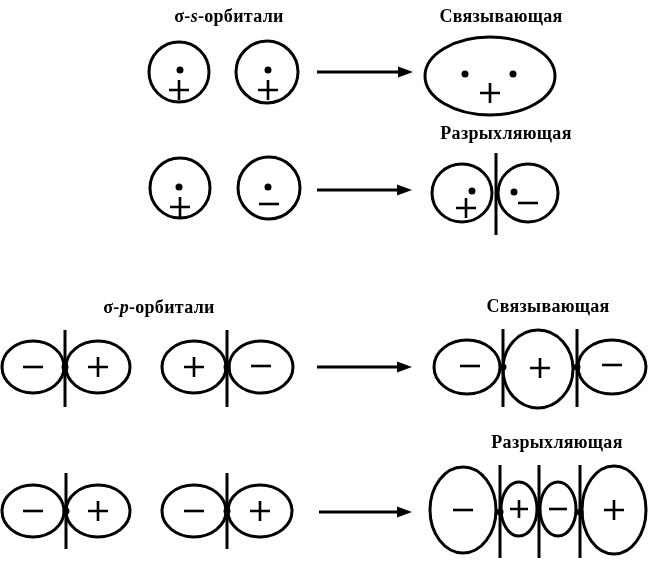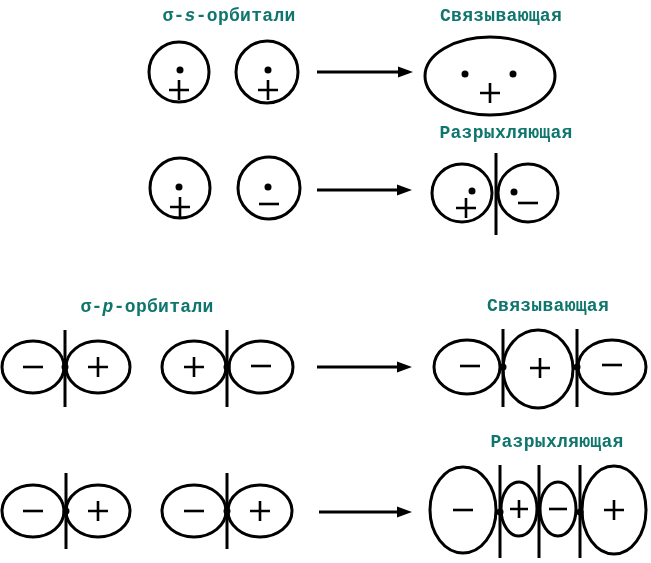--- a/index.html
+++ b/index.html
@@ -15,25 +15,25 @@
     overflow: hidden;
   }
   #orbital-canvas {
     position: absolute;
     left: 0;
     top: 0;
   }
   .lbl {
     position: absolute;
     transform: translateX(-50%);
-    font-family: Liberation Mono, monospace;
+    font-family: Liberation Serif, serif;
     font-weight: bold;
     font-size: 18px;
     line-height: 1.1;
-    color: #0f766e;
+    color: #000000;
     white-space: nowrap;
     letter-spacing: 0.3px;
   }
   .lbl .it { font-style: italic; }
 </style>
 </head>
 <body>
 
 <div id="stage">
   <svg id="orbital-canvas" width="651" height="563" viewBox="0 0 651 563">
@@ -116,18 +116,18 @@
       <line x1="319" y1="512" x2="400" y2="512" stroke="#000000" stroke-width="3"></line>
       <polygon points="412,512 397,506.5 397,517.5" fill="#000000"></polygon>
     </svg>
 
   <div class="lbl" style="left:229px;top:7px"><span>σ-</span><span class="it">s</span><span>-орбитали</span></div>
 
   <div class="lbl" style="left:501px;top:7px">Связывающая</div>
 
   <div class="lbl" style="left:506px;top:124px">Разрыхляющая</div>
 
-  <div class="lbl" style="left:147px;top:298px"><span>σ-</span><span class="it">p</span><span>-орбитали</span></div>
+  <div class="lbl" style="left:159px;top:298px"><span>σ-</span><span class="it">p</span><span>-орбитали</span></div>
 
   <div class="lbl" style="left:548px;top:297px">Связывающая</div>
 
   <div class="lbl" style="left:557px;top:433px">Разрыхляющая</div>
 </div>
 
 </body></html>

